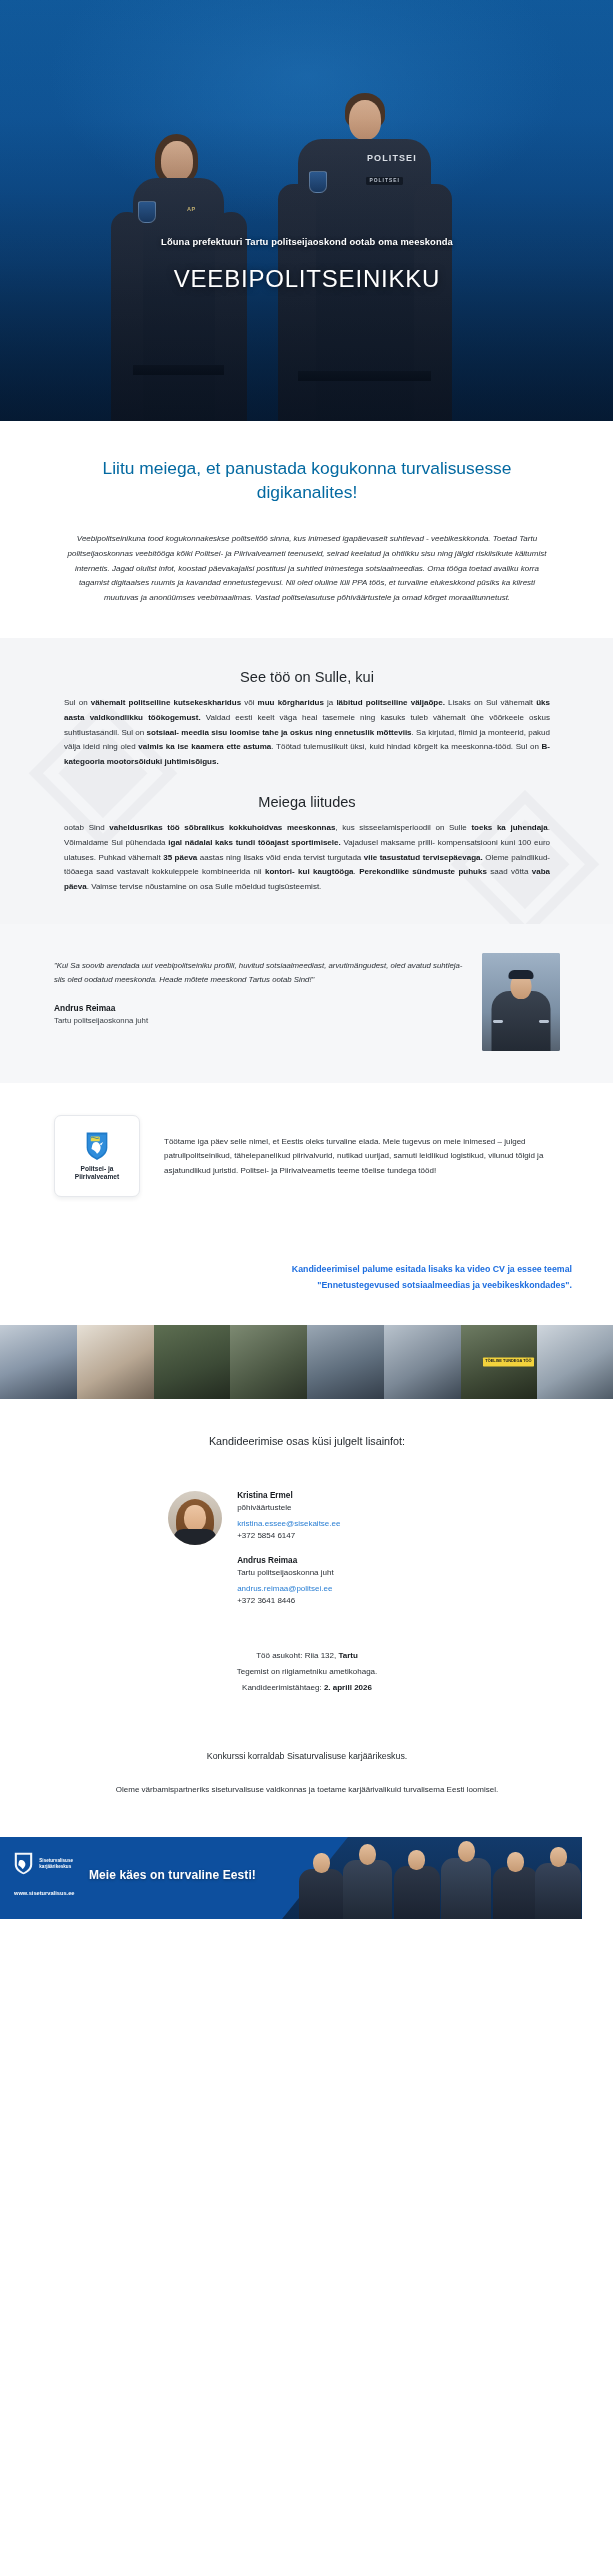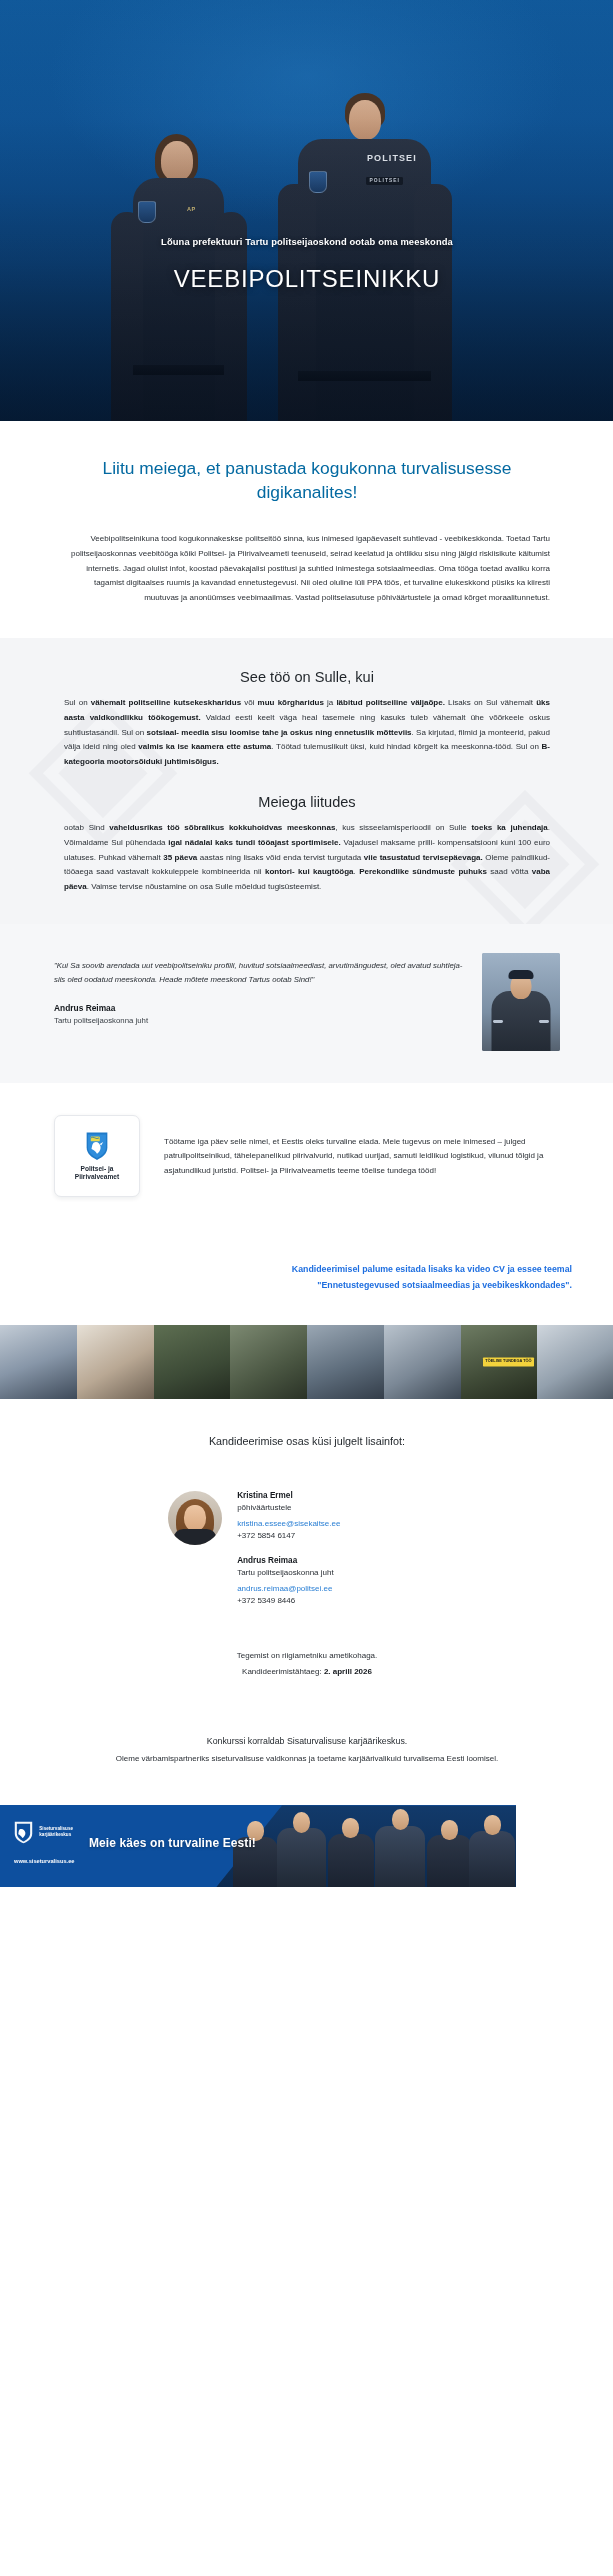--- a/index.html
+++ b/index.html
@@ -97,21 +97,21 @@
     color: #0369a1; line-height: 1.38; margin-bottom: 28px;
   }
   h3.sub-title {
     text-align: center; font-size: 14.6px; font-weight: 400;
     color: #1f2429; margin: 24px 0 11px;
   }
   p.body {
     font-size: 8px; line-height: 1.85; color: #2a2f35;
     text-align: justify; text-justify: inter-word;
   }
-  p.body.center { text-align: right; }
+  p.body.center { text-align: center; font-style: italic; }
   p.body b { font-weight: 700; color: #14181d; }
 
   
   .watermark {
     position: absolute; opacity: .05; pointer-events: none;
     color: #6b7280; font-size: 195px; line-height: 1;
   }
 
   
   .quote-wrap {
@@ -216,26 +216,26 @@
   .c-role { font-size: 8px; color: #2a2f35; margin-bottom: 3.5px; }
   .c-mail { font-size: 8px; color: #2a7fd4; margin-bottom: 3.5px; display: inline-block; text-decoration: none; }
   .c-phone { font-size: 8px; color: #2a2f35; }
 
   .meta { text-align: center; padding: 4.2px 54px 32px; background: #fff; }
   .meta p { font-size: 8px; line-height: 1.95; color: #2a2f35; }
   .meta p b { font-weight: 700; color: #14181d; }
 
   
   .closing { padding: 24px 54px 39px; background: #fff; text-align: center; }
-  .closing .lead { font-size: 8.8px; color: #1f2429; margin-bottom: 6px; }
+  .closing .lead { font-size: 8.8px; color: #1f2429; margin-bottom: 22px; }
   .closing p { font-size: 8px; line-height: 1.85; color: #2a2f35; }
 
   
   .footer {
-    position: relative; height: 82px; width: 516px; overflow: hidden;
+    position: relative; height: 82px; width: 582px; overflow: hidden;
     background: linear-gradient(100deg, #0d4f9e 0%, #0d4f9e 58%, #1560bb 100%);
   }
   .footer-diag {
     position: absolute; right: 0; top: 0; width: 300px; height: 82px;
     background: linear-gradient(180deg,#123a6b,#0c2a4f);
     clip-path: polygon(22% 0, 100% 0, 100% 100%, 0 100%);
   }
   .footer-people { position: absolute; right: 0; top: 0; width: 300px; height: 82px; }
   .fp {
     position: absolute; bottom: 0; border-radius: 12.6px 12.6px 0 0;
@@ -391,27 +391,28 @@
         <div class="c-block">
           <div class="c-name">Kristina Ermel</div>
           <div class="c-role">põhiväärtustele</div>
           <a class="c-mail" href="#">kristina.essee@sisekaitse.ee</a>
           <div class="c-phone">+372 5854 6147</div>
         </div>
         <div class="c-block">
           <div class="c-name">Andrus Reimaa</div>
           <div class="c-role">Tartu politseijaoskonna juht</div>
           <a class="c-mail" href="#">andrus.reimaa@politsei.ee</a>
-          <div class="c-phone">+372 5349 8446</div>
+          <div class="c-phone">+372 3641 8446</div>
         </div>
       </div>
     </div>
   </div>
 
   <div class="meta">
+    <p><span>Töö asukoht: Riia 132, </span><b>Tartu</b></p>
     <p>Tegemist on riigiametniku ametikohaga.</p>
     <p><span>Kandideerimistähtaeg: </span><b>2. aprill 2026</b></p>
   </div>
 
   <div class="closing">
     <div class="lead">Konkurssi korraldab Sisaturvalisuse karjäärikeskus.</div>
     <p>Oleme värbamispartneriks siseturvalisuse valdkonnas ja toetame karjäärivalikuid turvalisema Eesti loomisel.</p>
   </div>
 
   <div class="footer">

